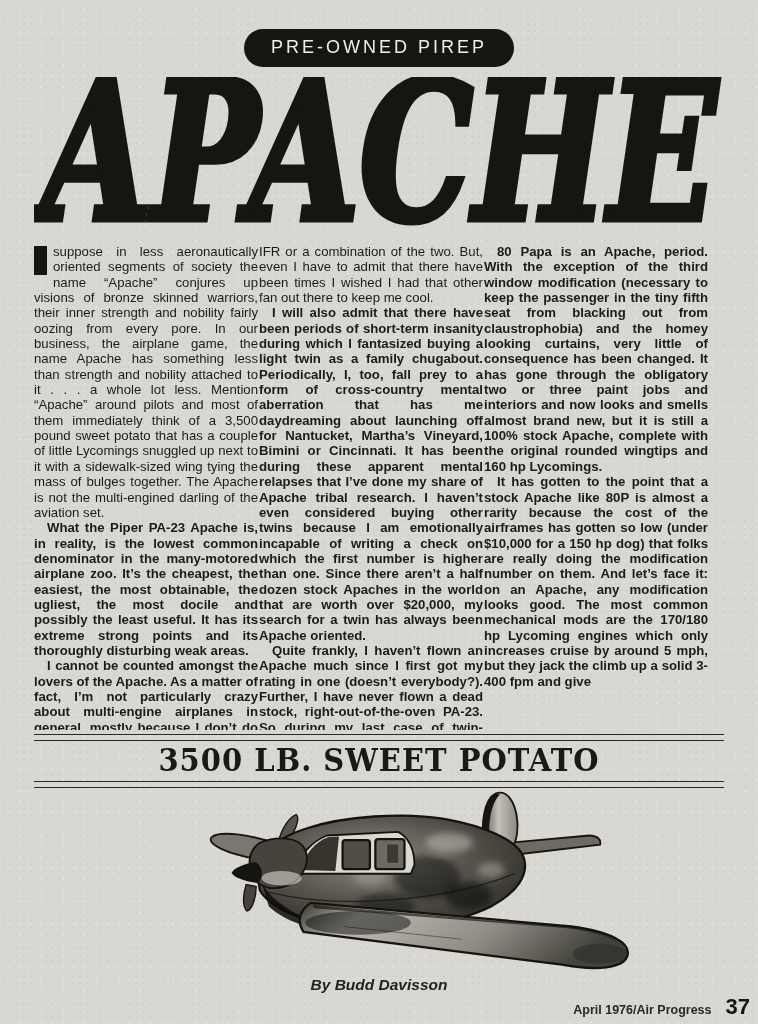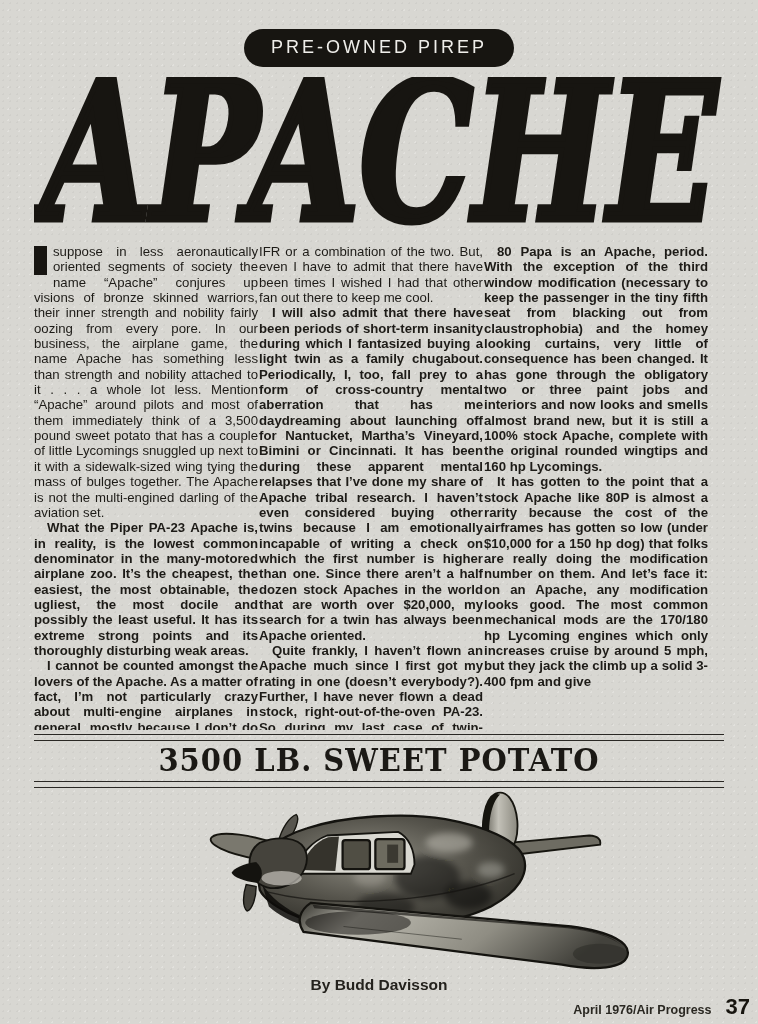--- a/index.html
+++ b/index.html
@@ -54,21 +54,21 @@
     font-family:"DejaVu Serif", serif;
     font-weight:bold;font-size:29px;letter-spacing:1px;
     color:#1b1915;line-height:1;
     padding:5px 0 6px;
     transform:scaleY(1.12);transform-origin:center;
   }
   .illustration{position:relative;width:690px;height:182px;margin-top:2px;}
   .illustration svg{display:block;width:690px;height:182px;}
   .byline{
     position:absolute;left:0;right:0;bottom:-22px;
-    text-align:center;font-weight:bold;font-size:15.5px;color:#24221d;
+    text-align:center;font-weight:bold;font-size:15.5px;color:#24221d;font-style:italic;
   }
   .footer{
     position:absolute;right:8px;bottom:4px;
     display:flex;align-items:baseline;gap:14px;margin-left:14px;
   }
   .footer .issue{font-size:12.5px;font-weight:bold;color:#2a2822;}
   .footer .pageno{font-size:22px;font-weight:bold;color:#17150f;}
 </style>
 </head>
 <body>

